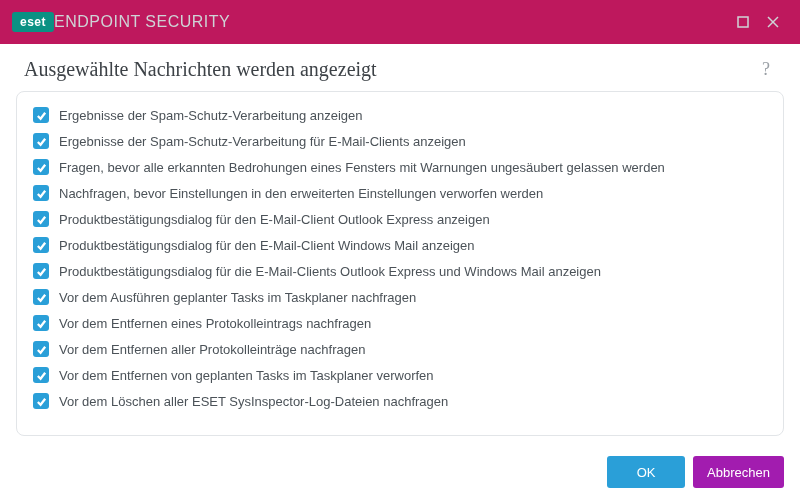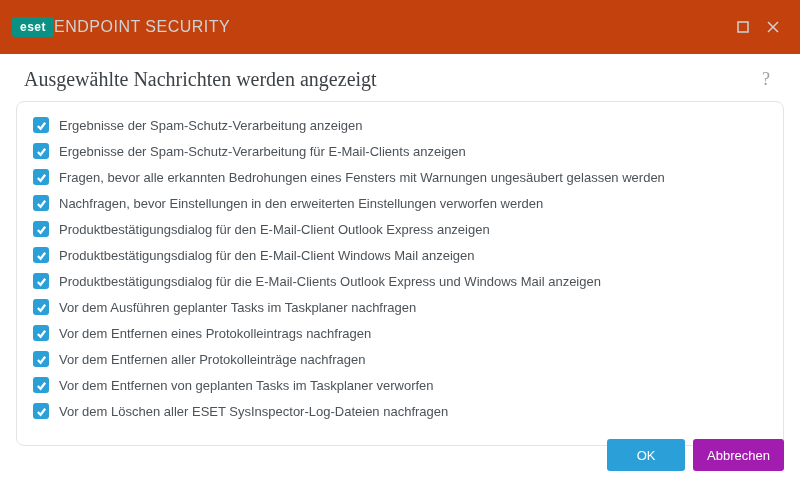--- a/index.html
+++ b/index.html
@@ -1,32 +1,32 @@
 <!DOCTYPE html>
 <html><head>
 <meta charset="utf-8">
 <style>
   * { box-sizing: border-box; margin: 0; padding: 0; }
   html, body { width: 800px; height: 500px; font-family: "Segoe UI", Arial, sans-serif; background: #fff; overflow: hidden; }
-  .titlebar { height: 54px; background: #c2410c; display: flex; align-items: center; padding: 9px 12px; }
+  .titlebar { height: 44px; background: #be185d; display: flex; align-items: center; padding: 9px 12px; }
   .brand-badge { background: #0a9183; color: #fff; font-weight: bold; font-size: 12px; padding: 3px 8px; border-radius: 3px; letter-spacing: 0.5px; }
   .brand-text { color: #cfd3d6; font-size: 16px; letter-spacing: 0.5px; font-weight: 300; }
   .titlebar-spacer { flex: 1; }
   .tb-btn { width: 30px; height: 30px; display: flex; align-items: center; justify-content: center; color: #cfd3d6; cursor: pointer; }
   .tb-btn svg { width: 12px; height: 12px; stroke: #cfd3d6; stroke-width: 1.5; fill: none; }
   .header { padding: 14px 24px 10px 24px; display: flex; align-items: center; font-family: Liberation Serif, serif; }
   .header h1 { font-size: 20px; font-weight: 400; color: #3d4247; flex: 1; }
   .help { color: #9aa0a6; font-size: 18px; cursor: pointer; padding: 0 6px; }
   .list-wrap { margin: 0 16px; border: 1px solid #e2e5e8; border-radius: 8px; height: 345px; overflow-y: scroll; }
   .list-inner { padding: 10px 14px; }
   .row { display: flex; align-items: center; padding: 5px 2px; }
   .cb { width: 16px; height: 16px; border-radius: 3px; background: #2a9fd8; display: flex; align-items: center; justify-content: center; flex-shrink: 0; margin-right: 10px; cursor: pointer; }
   .cb svg { width: 11px; height: 11px; stroke: #fff; stroke-width: 2.5; fill: none; }
   .row-label { font-size: 13px; color: #4b5258; }
-  .footer { position: absolute; bottom: 18px; left: 0; right: 0; height: 54px; display: flex; align-items: center; justify-content: flex-end; padding: 0 16px; gap: 8px; }
+  .footer { position: absolute; bottom: 12px; left: 0; right: 0; height: 54px; display: flex; align-items: flex-end; justify-content: flex-end; padding: 0 16px; gap: 8px; }
   .btn { min-width: 78px; height: 32px; border-radius: 3px; font-size: 13px; display: flex; align-items: center; justify-content: center; cursor: pointer; padding: 0 14px; }
   .btn-primary { background: #2a9fd8; color: #fff; }
   .btn-secondary { background: #a21caf; color: #fff; }
   
   .list-wrap::-webkit-scrollbar { width: 10px; }
   .list-wrap::-webkit-scrollbar-track { background: #f4f5f6; }
   .list-wrap::-webkit-scrollbar-thumb { background: #cdd1d4; border-radius: 2px; }
 </style>
 </head>
 <body>

